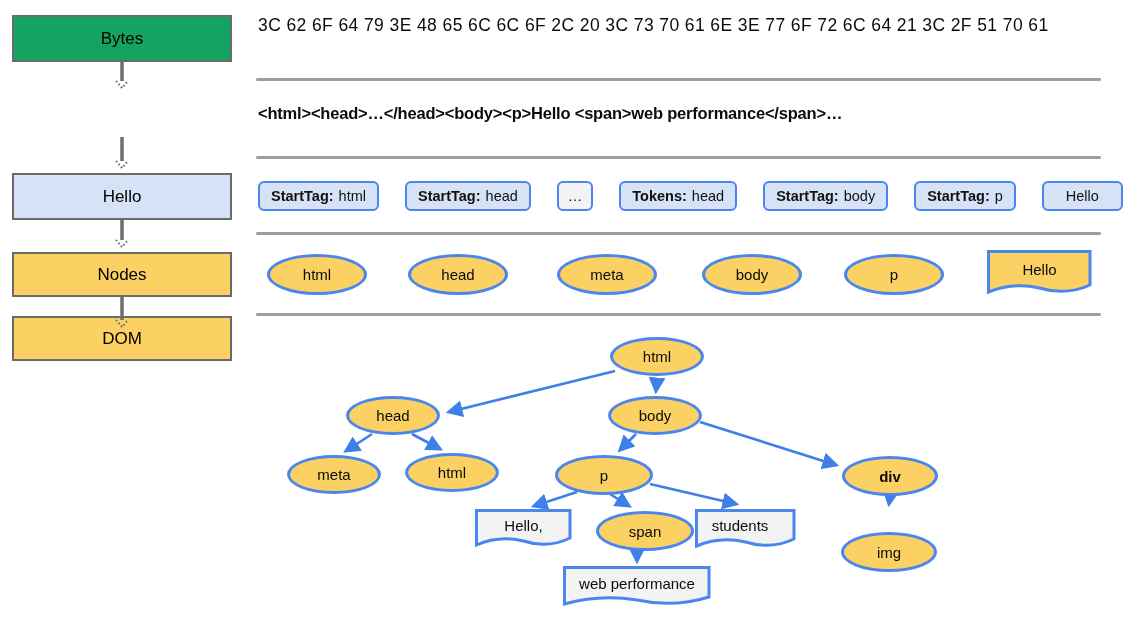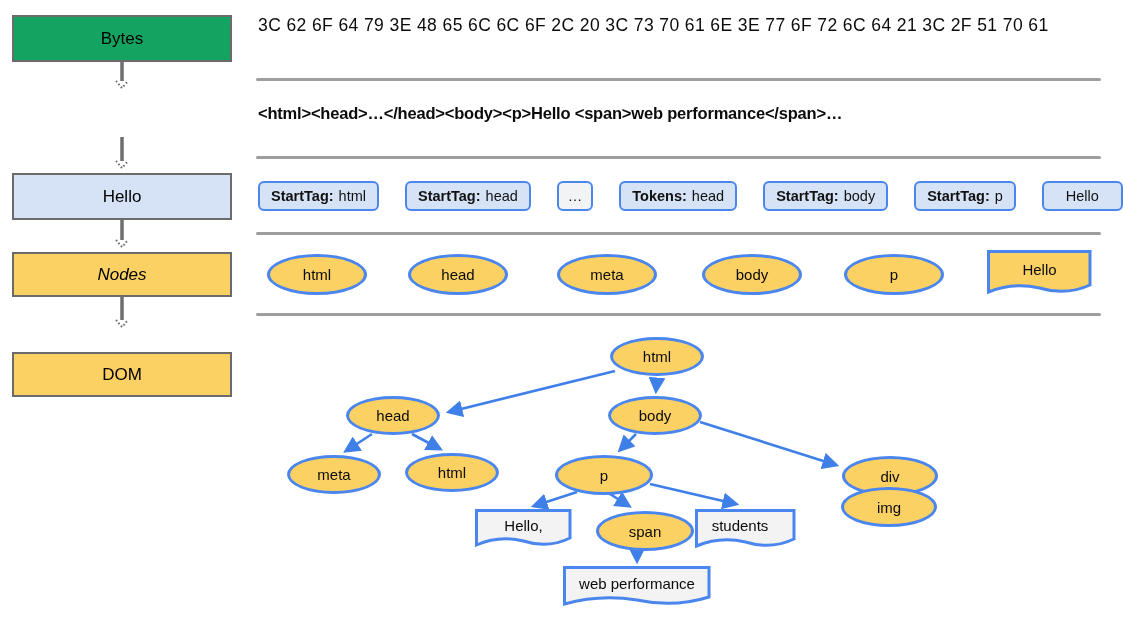--- a/index.html
+++ b/index.html
@@ -21,22 +21,22 @@
   
   .stage{position:absolute;left:12px;width:216px;border:2px solid var(--box-border);
          display:flex;align-items:center;justify-content:center;
          font-size:17px;color:#000;}
   .stage.green{background:var(--bytes-green);}
   .stage.blue{background:var(--light-blue);}
   .stage.yellow{background:var(--yellow);}
   #stage-bytes{top:15px;height:43px;}
   #stage-characters{top:93px;height:41px;}
   #stage-tokens{top:173px;height:43px;}
-  #stage-nodes{top:252px;height:41px;font-style:italic;}
-  #stage-dom{top:352px;height:41px;}
+  #stage-nodes{top:252px;height:41px;}
+  #stage-dom{top:316px;height:41px;}
 
   
   .divider{position:absolute;left:256px;width:845px;height:3px;background:var(--divider-gray);border-radius:2px;}
 
   
   .bytes-text{position:absolute;left:258px;top:13px;width:800px;
               font-size:17.5px;line-height:25px;letter-spacing:.4px;color:#0b0b0b;}
   .chars-text{position:absolute;left:258px;top:104px;font-size:16.5px;font-weight:700;
               letter-spacing:-0.2px;color:#0b0b0b;white-space:nowrap;}
 
@@ -67,23 +67,23 @@
   #nrow-body{left:702px;} #nrow-p{left:844px;}
   #nrow-hello{left:987px;top:250px;width:105px;height:45px;}
 
   
   #t-html{left:610px;top:337px;width:94px;height:39px;}
   #t-head{left:346px;top:396px;width:94px;height:39px;}
   #t-body{left:608px;top:396px;width:94px;height:39px;}
   #t-meta{left:287px;top:455px;width:94px;height:39px;}
   #t-link{left:405px;top:453px;width:94px;height:39px;}
   #t-p{left:555px;top:455px;width:98px;height:40px;}
-  #t-div{left:842px;top:456px;width:96px;height:40px;}
+  #t-div{left:842px;top:456px;width:96px;height:40px;font-weight:bold;}
   #t-span{left:596px;top:511px;width:98px;height:40px;}
-  #t-img{left:841px;top:487px;width:96px;height:40px;}
+  #t-img{left:841px;top:532px;width:96px;height:40px;}
   #t-hello{left:475px;top:509px;width:97px;height:39px;text-align:right;}
   #t-students{left:695px;top:509px;width:90px;height:40px;}
   #t-webperf{left:563px;top:566px;width:148px;height:41px;align-items:center;}
 
   .overlay{position:absolute;left:0;top:0;width:1123px;height:622px;pointer-events:none;}
   .edge{stroke:var(--arrow-blue);stroke-width:2.6px;fill:none;}
   .flowline{stroke:var(--flow-gray);stroke-width:3.5px;fill:none;}
   .flowhead{stroke:var(--flow-gray);stroke-width:2px;fill:none;stroke-dasharray:1.6 2.2;}
 </style>
 </head>

